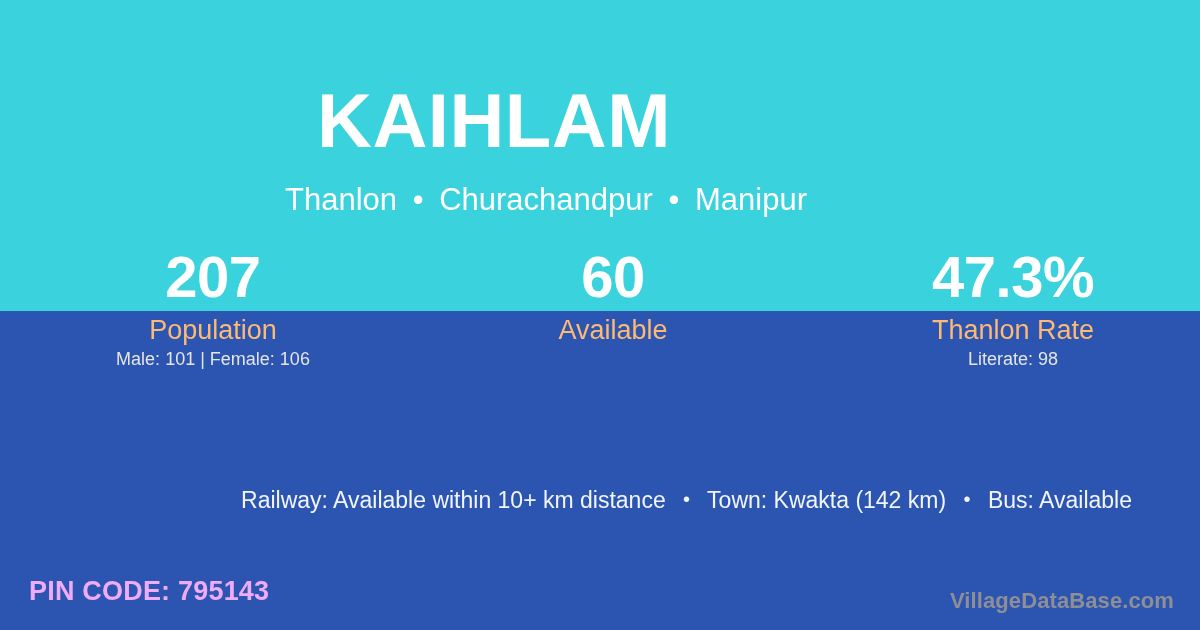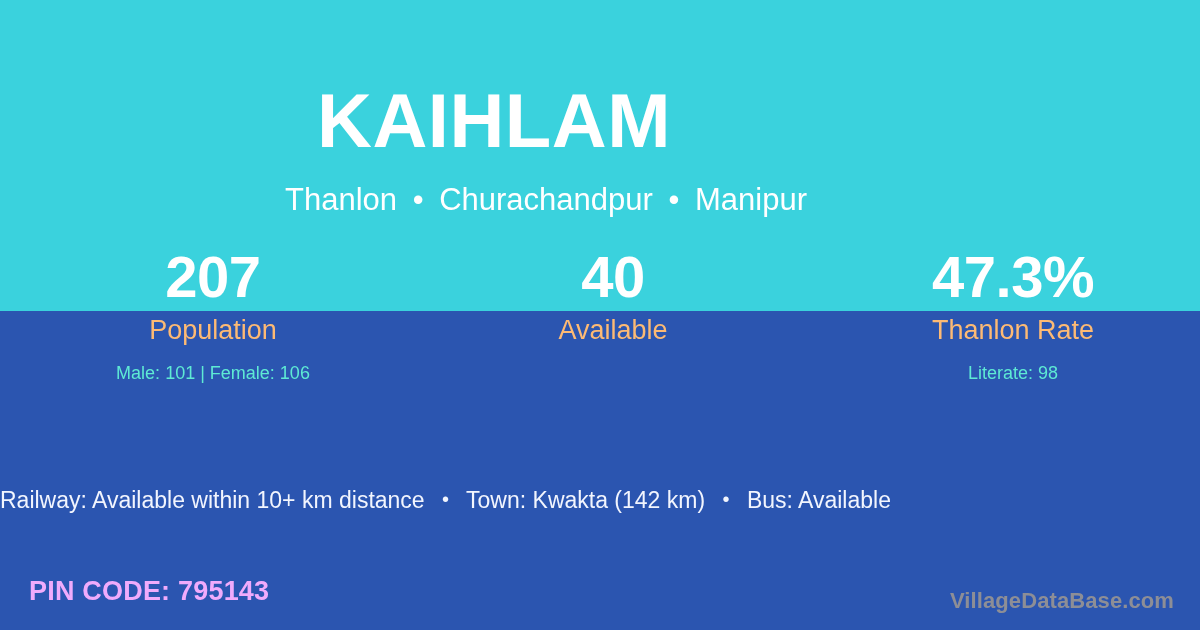--- a/index.html
+++ b/index.html
@@ -79,35 +79,35 @@
   }
   .stat-label {
     margin-top: 2px;
     font-size: 27px;
     line-height: 34px;
     font-weight: 400;
     color: #fdba74;
     white-space: nowrap;
   }
   .stat-sub {
-    margin-top: 14px;
+    margin-top: 0;
     font-size: 18px;
     line-height: 24px;
     font-weight: 400;
-    color: #5eead4;
+    color: #e5e5e5;
     white-space: nowrap;
     min-height: 24px;
   }
   
   #amenities-line {
     position: absolute;
     left: 0;
     top: 484px;
     width: 1132px;
-    text-align: left;
+    text-align: right;
     font-size: 23px;
     line-height: 32px;
     font-weight: 400;
     color: #f2f5fe;
     white-space: nowrap;
   }
   .amen-sep {
     padding: 0 11px;
     font-size: 20px;
     position: relative;
@@ -156,21 +156,21 @@
 
   <div id="stats-row">
 
     <div class="stat-col">
       <div class="stat-value">207</div>
       <div class="stat-label">Population</div>
       <div class="stat-sub">Male: 101 | Female: 106</div>
     </div>
 
     <div class="stat-col">
-      <div class="stat-value">40</div>
+      <div class="stat-value">60</div>
       <div class="stat-label">Available</div>
       <div class="stat-sub"></div>
     </div>
 
     <div class="stat-col">
       <div class="stat-value">47.3%</div>
       <div class="stat-label">Thanlon Rate</div>
       <div class="stat-sub">Literate: 98</div>
     </div>
 

